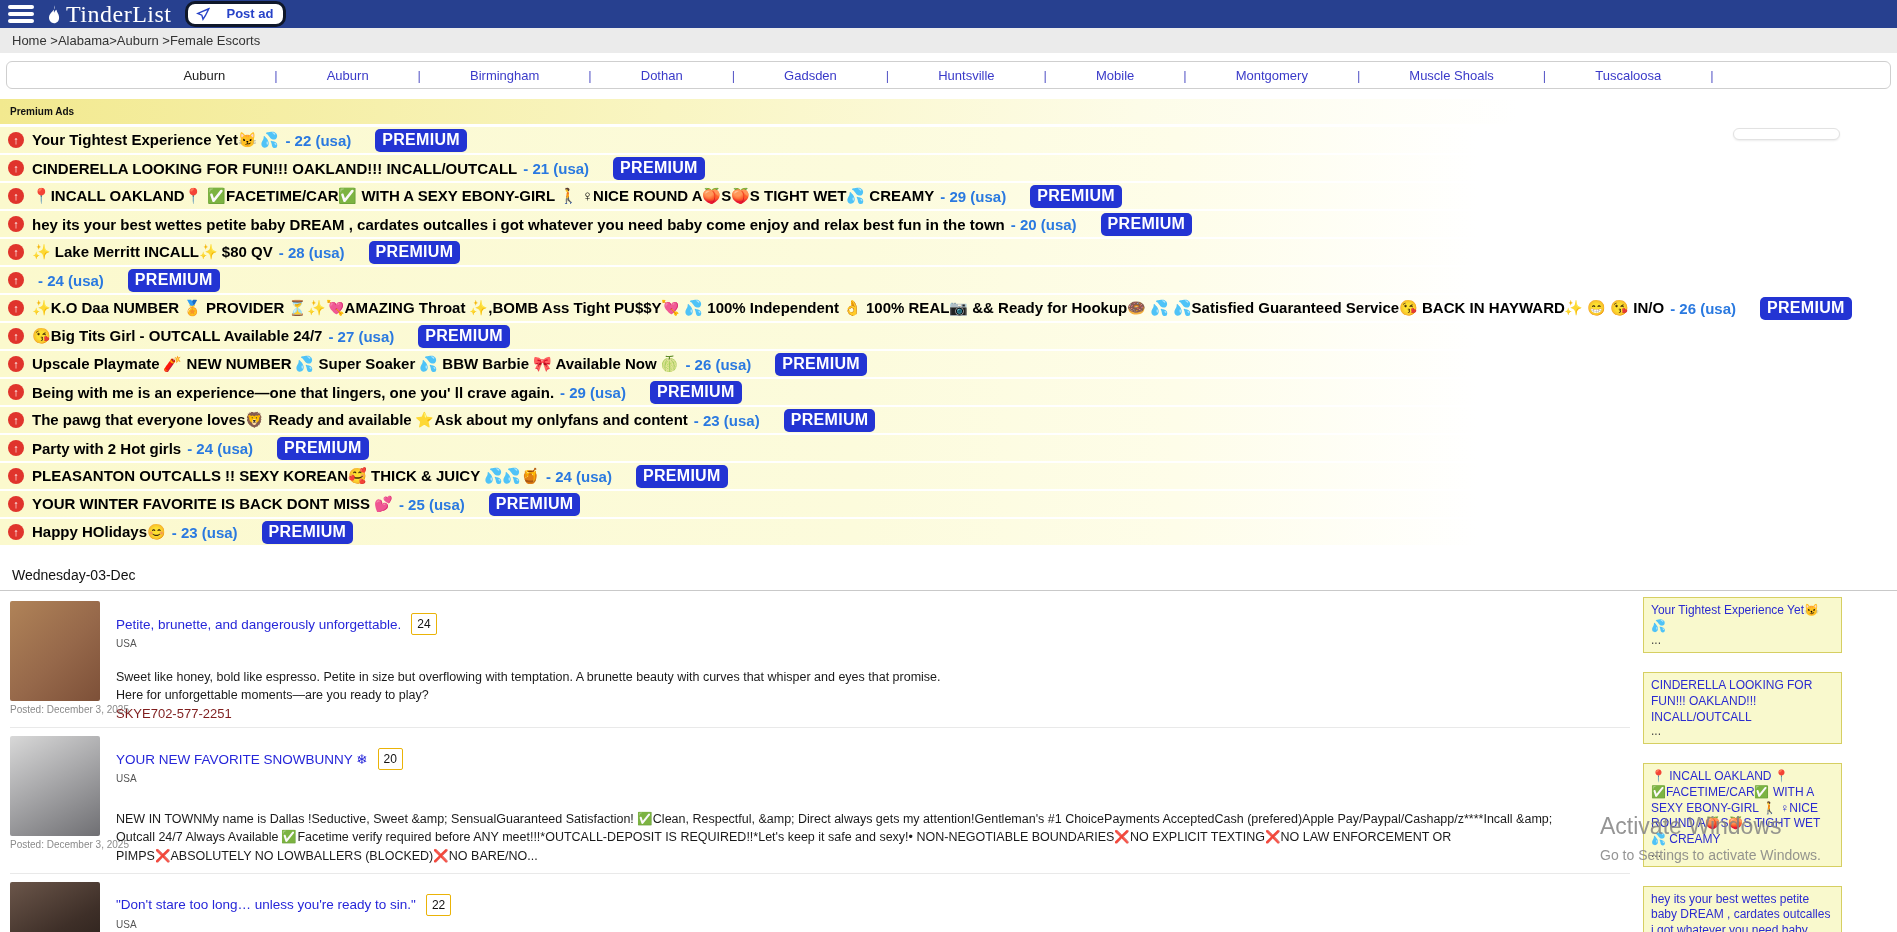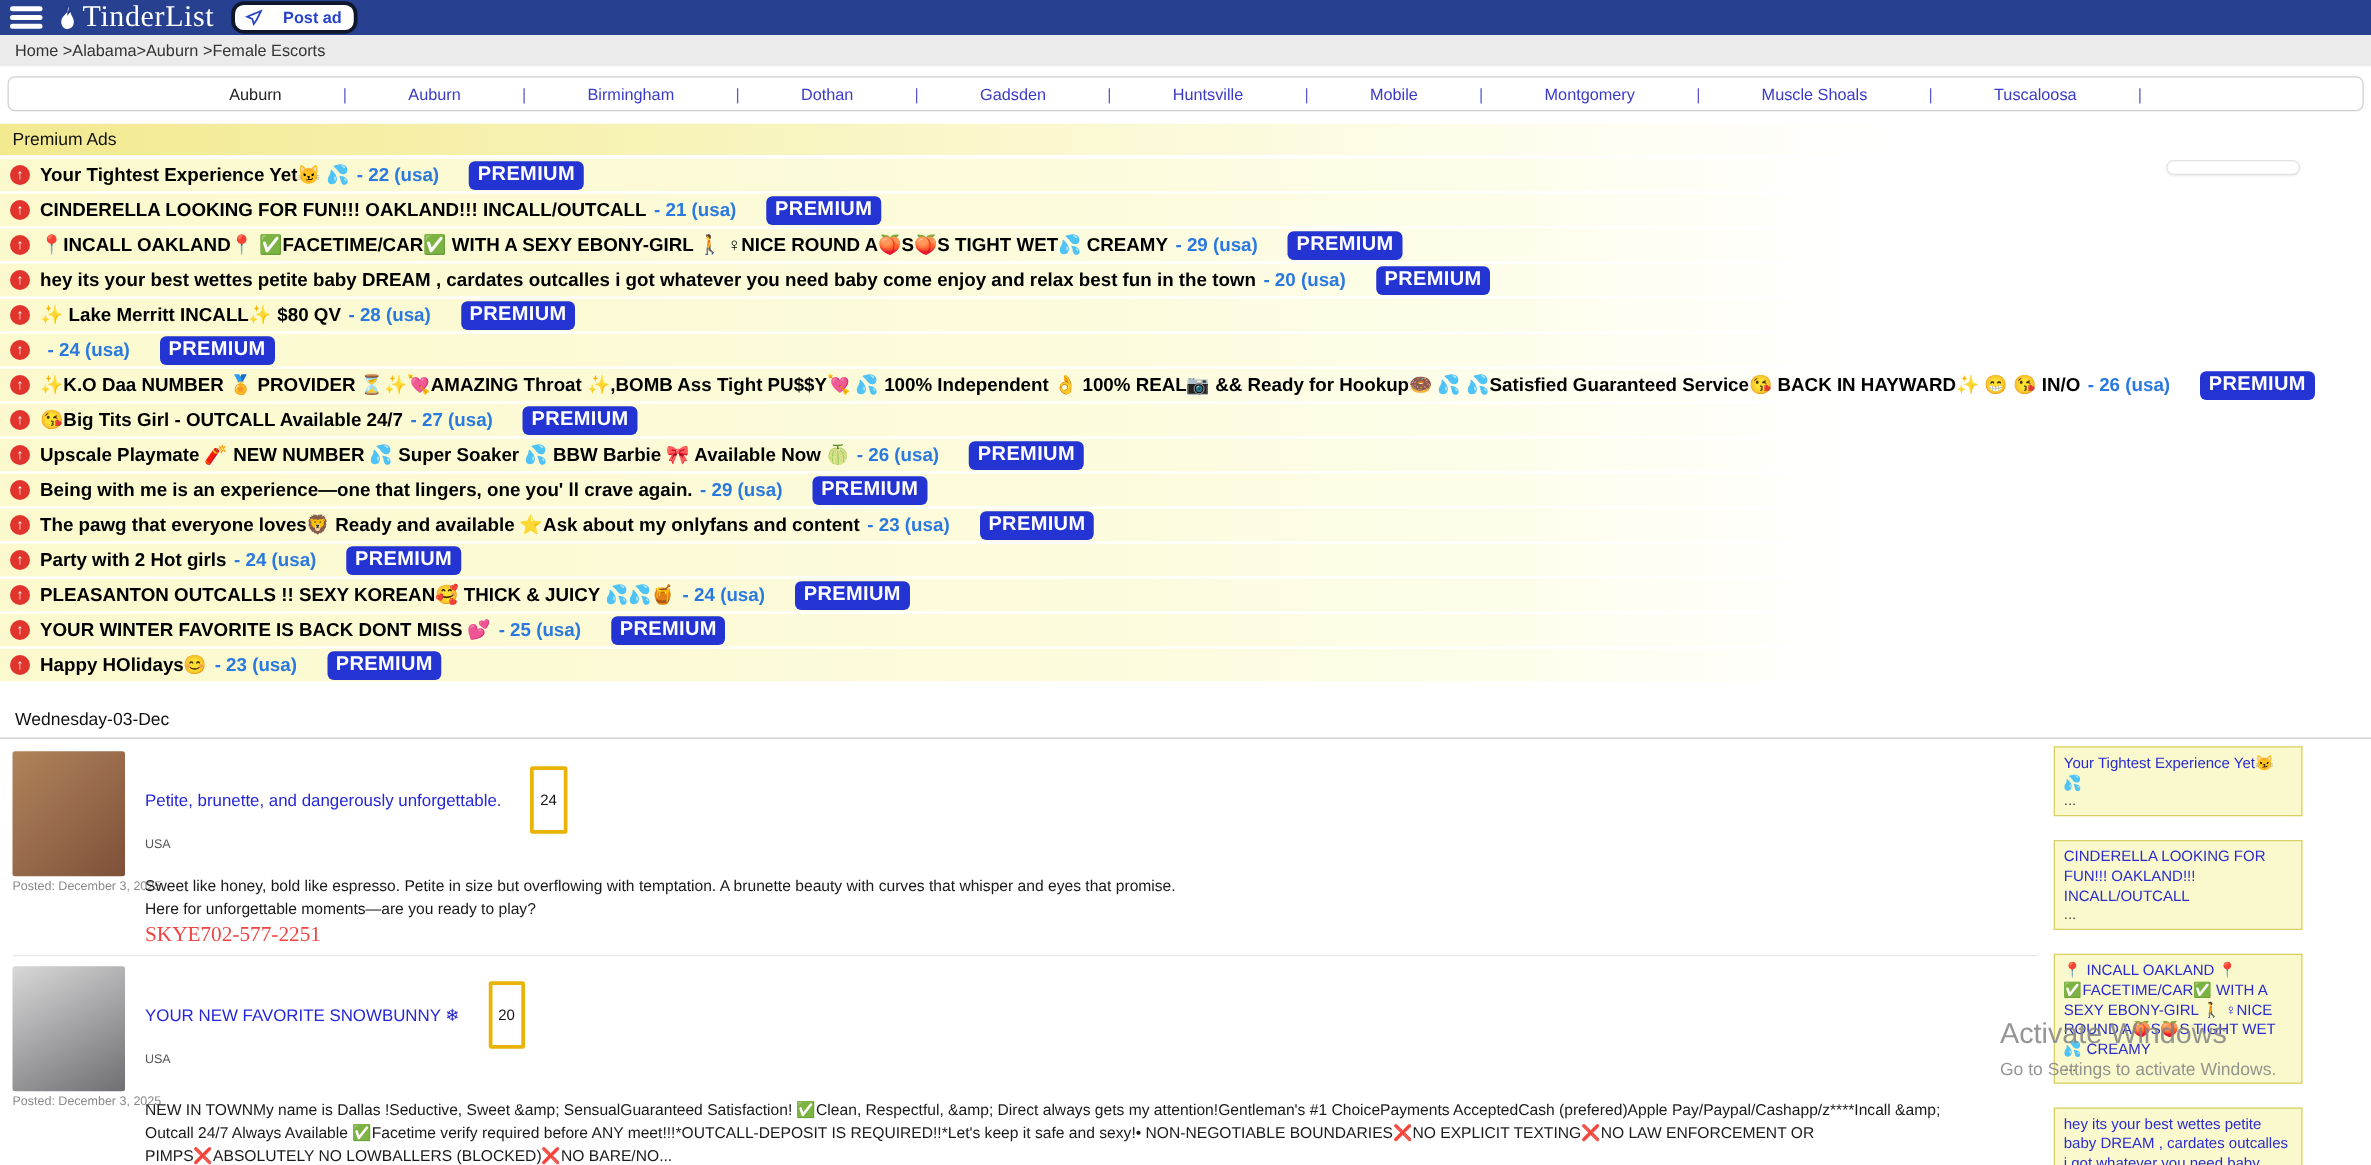--- a/index.html
+++ b/index.html
@@ -23,21 +23,21 @@
 
   
   .citybox { margin:8px 6px 6px 6px; border:1px solid #cfcfcf; border-radius:6px; height:28px;
     display:flex; align-items:center; justify-content:center; font-size:13px; background:#fff;gap:41px; }
   .citybox .current { color:#222; margin:0 4px; }
   .citybox .pipe { color:#5a5ac8; margin:0 4px; }
   .citybox a { color:#3a3ac9; text-decoration:none; margin:0 4px; cursor:pointer; }
 
   
   .premium { margin-top:10px; }
-  .premium-head { height:25px; line-height:25px; padding-left:10px; font-size:14px; font-weight:normal; color:#111;
+  .premium-head { height:25px; line-height:25px; padding-left:10px; font-size:10px; font-weight:bold; color:#111;
     background:linear-gradient(to right,#f2e98f 0%, #f9f5c2 35%, #fdfce8 60%, #ffffff 80%); margin-bottom:3px; }
   .ad-row { height:26px; margin-bottom:2px; display:flex; align-items:center; white-space:nowrap; overflow:hidden;
     background:linear-gradient(to right,#fbf9cd 0%, #fcfbdc 45%, #fefde9 62%, #ffffff 78%);
     padding-left:8px; cursor:pointer; }
   .uparrow { width:16px; height:16px; min-width:16px; border-radius:50%; background:#e0342c; color:#fff;
     font-size:11px; font-weight:bold; display:inline-flex; align-items:center; justify-content:center;
     margin-right:8px; }
   .ad-title { font-weight:bold; font-size:15px; color:#000; }
   .ad-meta { font-weight:bold; font-size:15px; color:#2a79e0; margin-left:6px; text-decoration:none; }
   .premium-badge { margin-left:24px; background:#2334d3; color:#fff; font-weight:bold; font-size:16px;
@@ -56,25 +56,25 @@
   .lcol { width:92px; min-width:92px; }
   .thumb { width:90px; height:100px; border-radius:2px; }
   .listing:nth-of-type(1) .thumb { background:linear-gradient(135deg,#b08358 0%,#96684a 55%,#7d5038 100%); }
   .listing:nth-of-type(2) .thumb { background:linear-gradient(150deg,#d8d8d8 0%,#a9a9ab 45%,#6f6f73 100%); }
   .listing:nth-of-type(3) .thumb { background:linear-gradient(150deg,#6b564a 0%,#3e2f28 50%,#1f1713 100%); }
   .listing:nth-of-type(4) .thumb { background:linear-gradient(150deg,#6e4034 0%,#46231c 55%,#2a120e 100%); }
   .posted { font-size:10px; color:#8a8a8a; margin-top:3px; white-space:nowrap; }
   .rcol { flex:1; padding-top:12px; }
   .trow { display:flex; align-items:center; gap:10px; }
   .ltitle { color:#2626d9; font-size:13.5px; text-decoration:none; cursor:pointer; }
-  .agebadge { border:3px solid #eab308; background:#fff; color:#111; font-size:12px; padding:16px 5px;
-    border-radius:2px; line-height:16px;margin-left:13px; }
+  .agebadge { border:1px solid #eab308; background:#fff; color:#111; font-size:12px; padding:2px 5px;
+    border-radius:2px; line-height:16px; }
   .loc { font-size:10px; color:#555; margin-top:3px; }
   .lbody { font-size:12.5px; color:#1a1a1a; line-height:1.45; margin-top:19px; max-width:830px; }
-  .lcontact { font-size:17px; color:#ef4444; margin-top:2px;font-family:Liberation Serif, serif; }
+  .lcontact { font-size:13px; color:#7f1d1d; margin-top:2px; }
   .listing:nth-of-type(2) .lbody { max-width:1460px; margin-top:26px; }
 
   
   .sidebar { position:absolute; top:597px; left:1643px; width:199px; display:flex; flex-direction:column;
     gap:19px; z-index:1; }
   .sidebox { background:#f9f9cd; border:1px solid #d6cf62; padding:5px 7px; min-height:28px; cursor:pointer; }
   .sb-title { color:#2b2bd0; font-size:12px; line-height:1.3; text-decoration:none; display:block; word-wrap:break-word; }
   .sb-more { color:#444; font-size:12px; line-height:1.1; }
 
   

